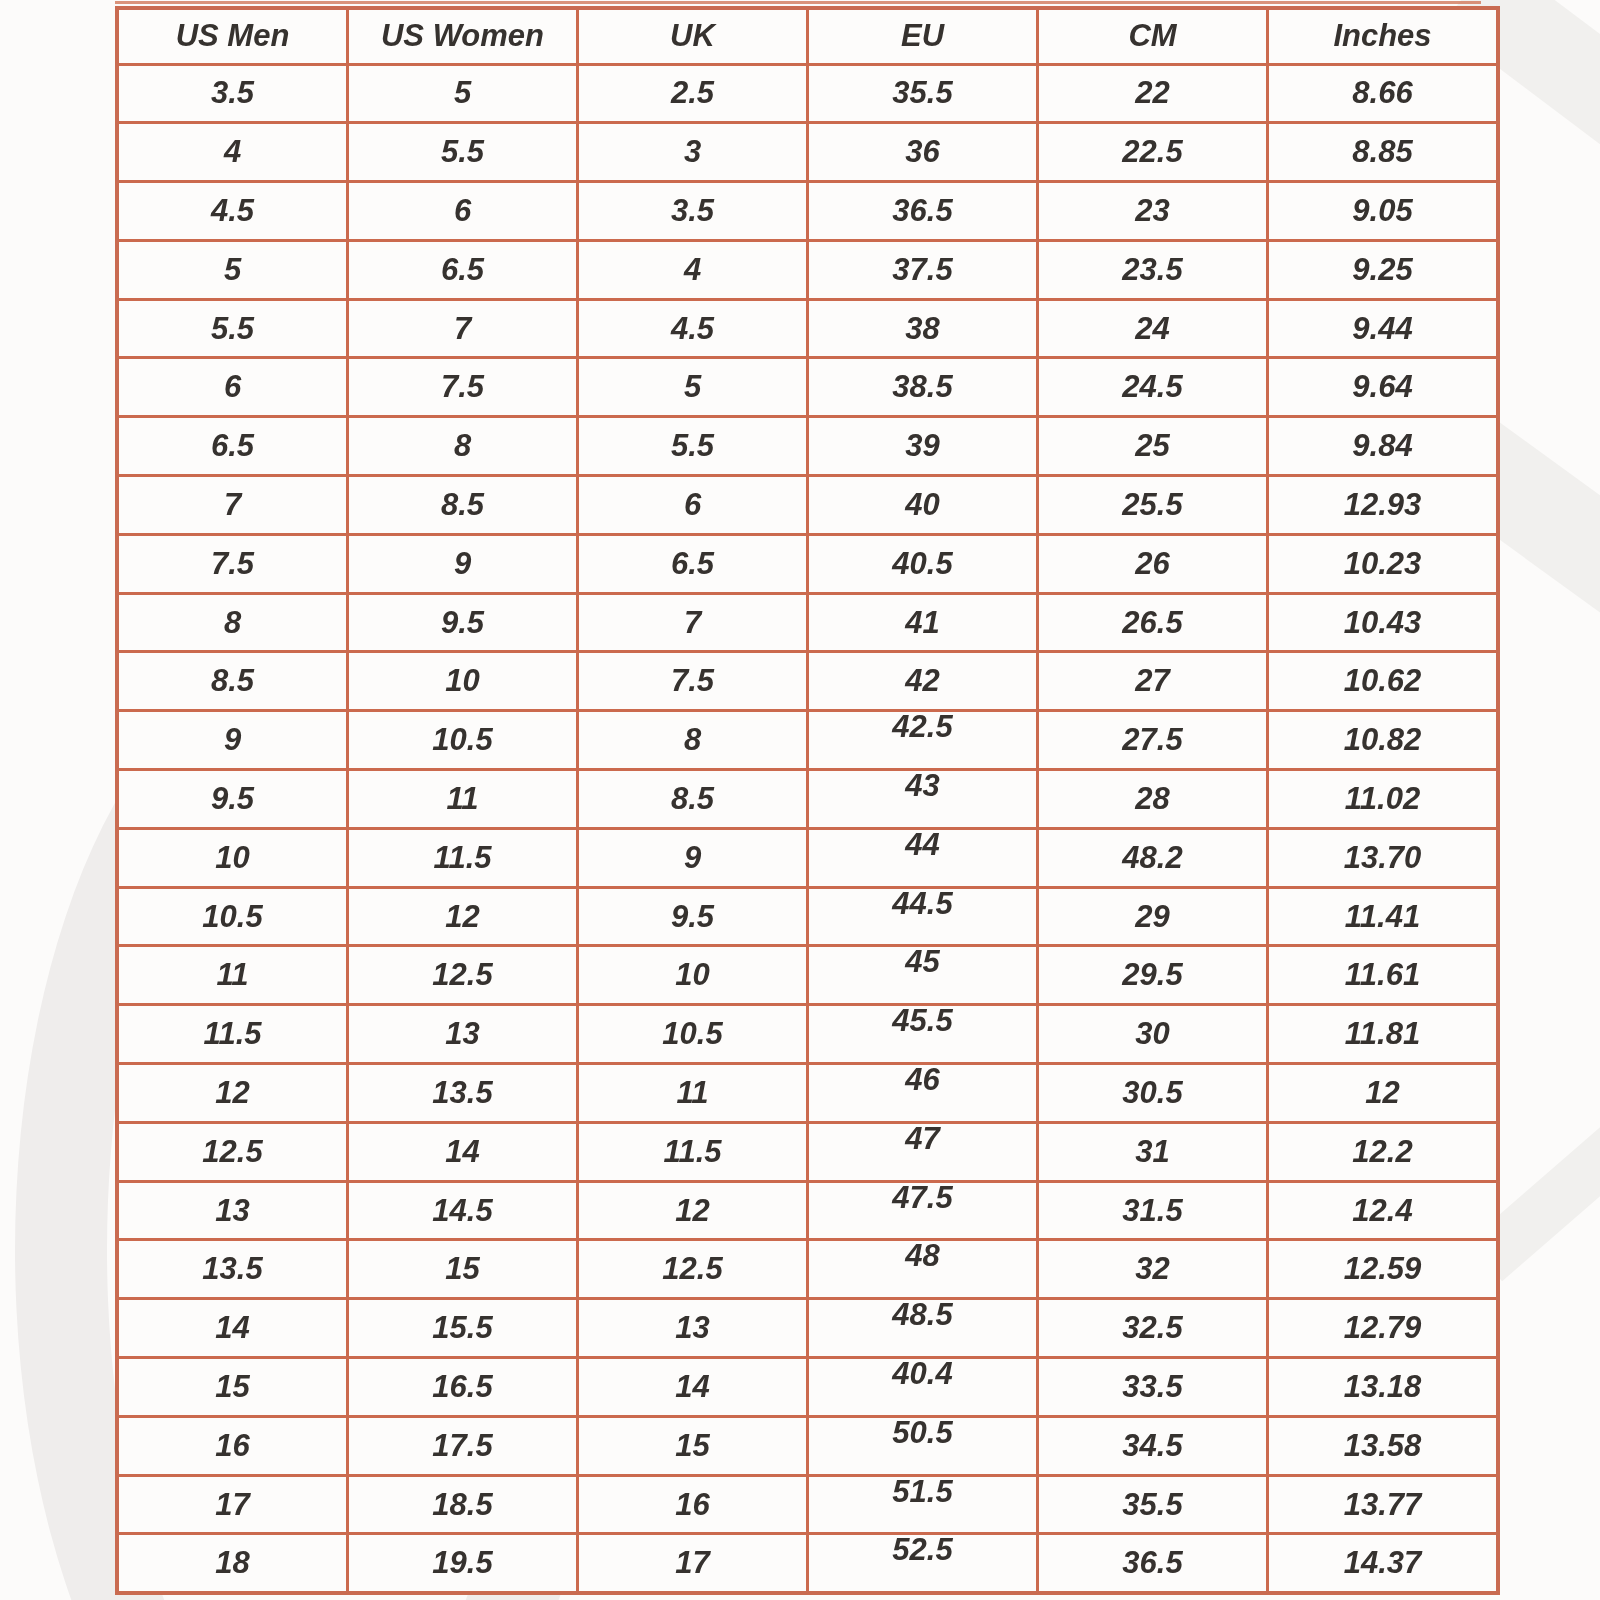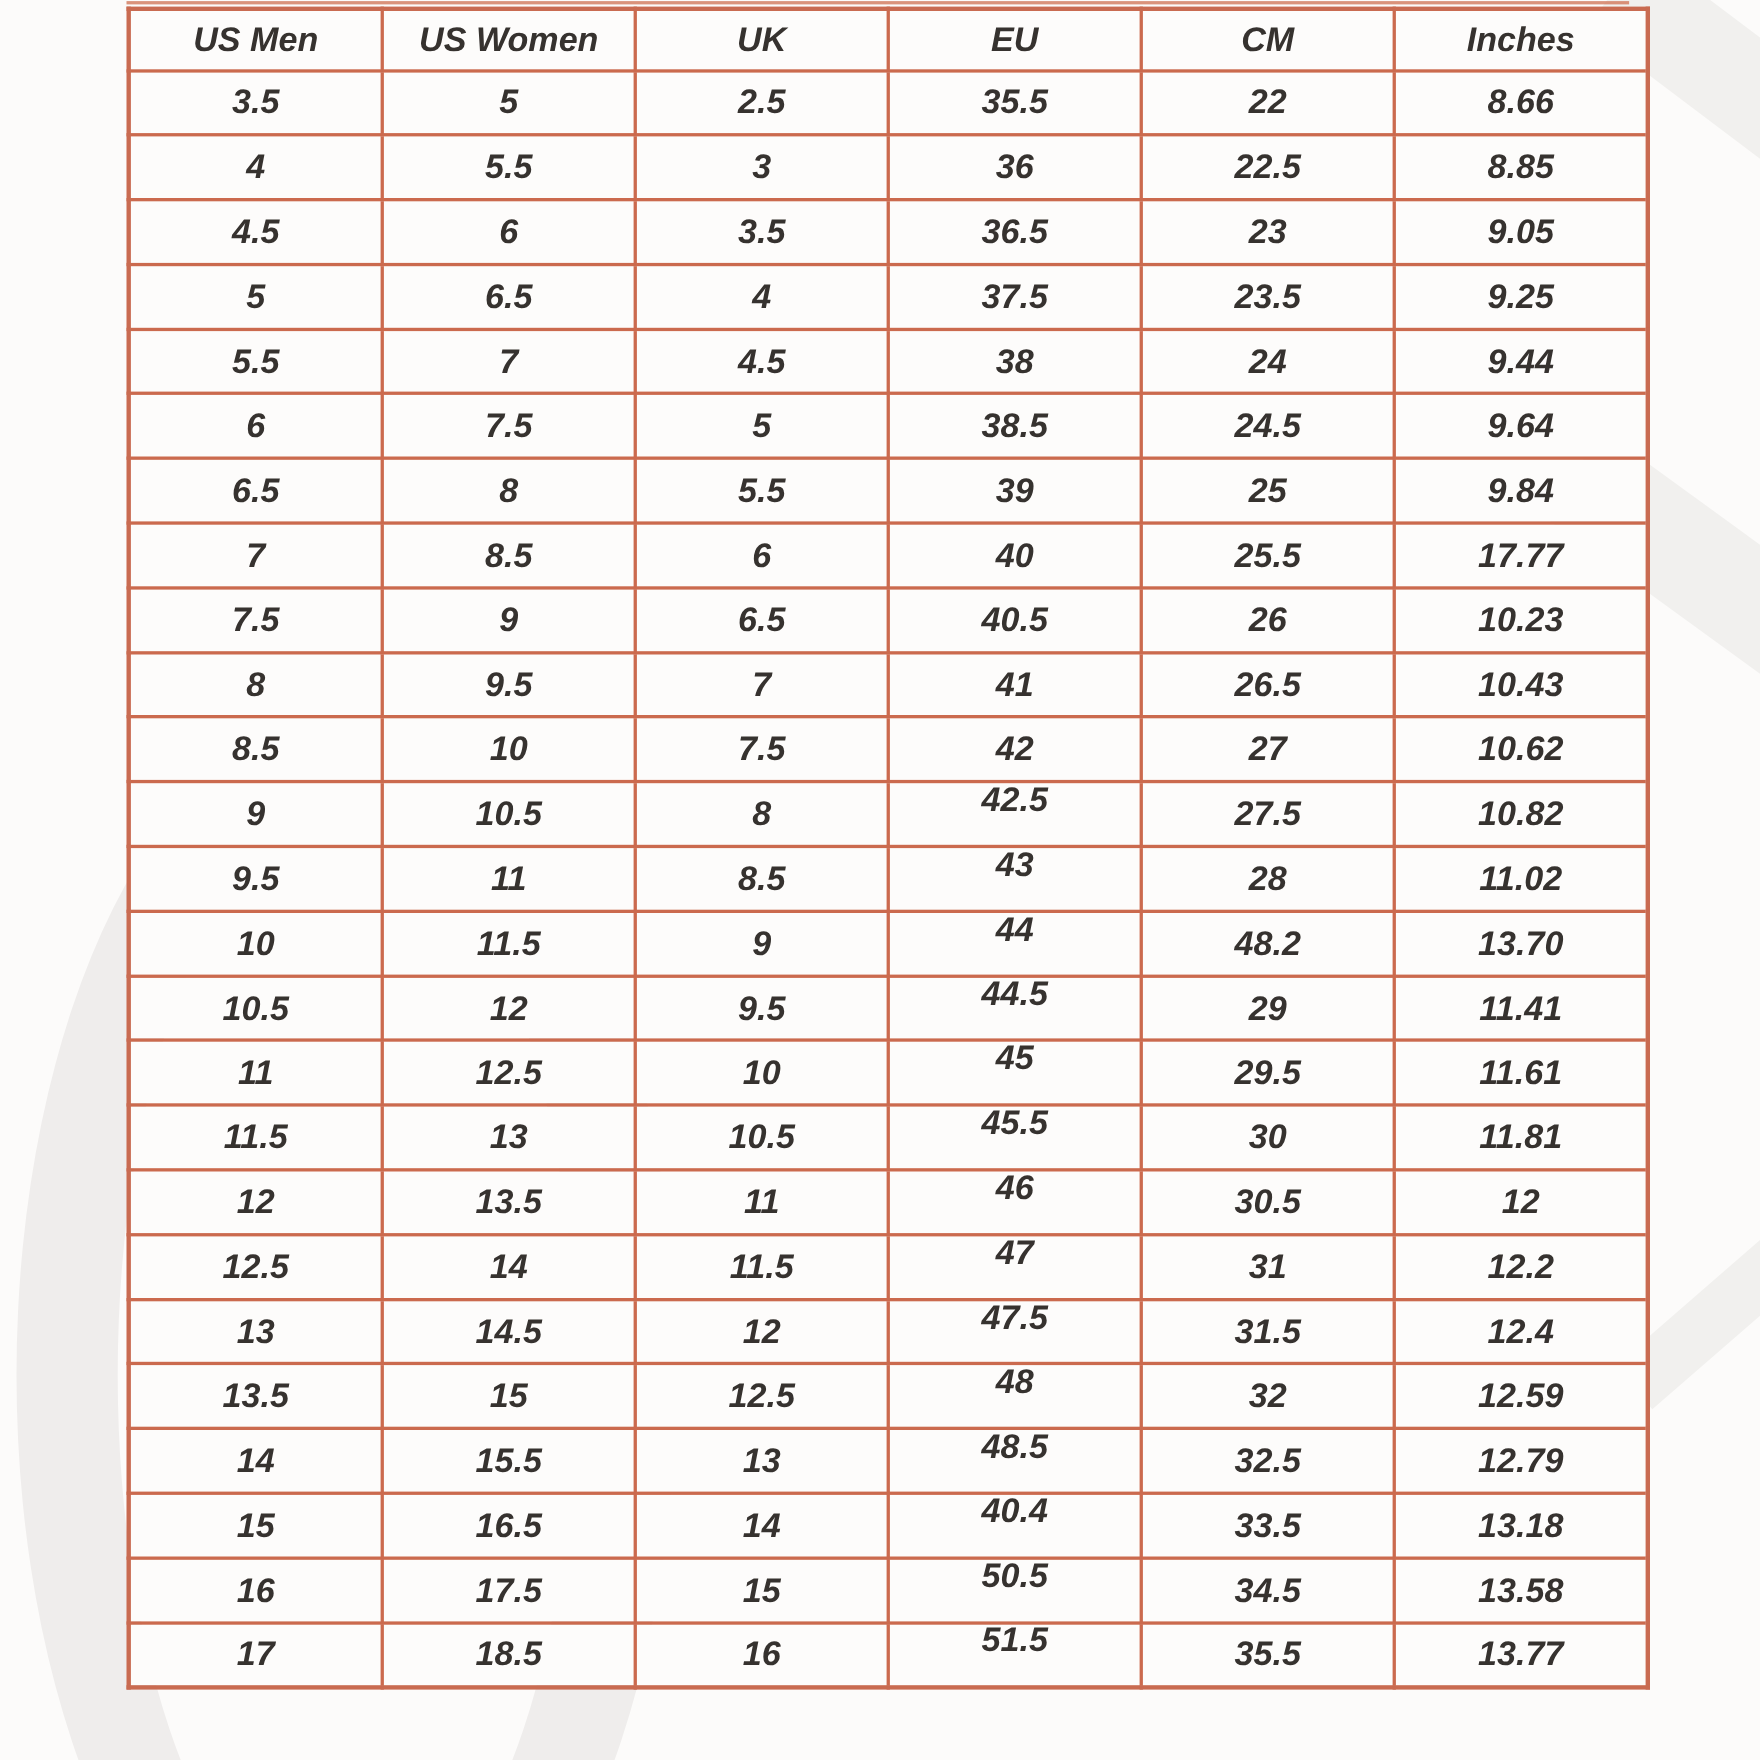--- a/index.html
+++ b/index.html
@@ -191,21 +191,21 @@
           <td><span>39</span></td>
           <td><span>25</span></td>
           <td><span>9.84</span></td>
         </tr>
         <tr>
           <td><span>7</span></td>
           <td><span>8.5</span></td>
           <td><span>6</span></td>
           <td><span>40</span></td>
           <td><span>25.5</span></td>
-          <td><span>17.77</span></td>
+          <td><span>12.93</span></td>
         </tr>
         <tr>
           <td><span>7.5</span></td>
           <td><span>9</span></td>
           <td><span>6.5</span></td>
           <td><span>40.5</span></td>
           <td><span>26</span></td>
           <td><span>10.23</span></td>
         </tr>
         <tr>
@@ -329,15 +329,23 @@
           <td><span>13.58</span></td>
         </tr>
         <tr>
           <td><span>17</span></td>
           <td><span>18.5</span></td>
           <td><span>16</span></td>
           <td class="raised"><span>51.5</span></td>
           <td><span>35.5</span></td>
           <td><span>13.77</span></td>
         </tr>
+        <tr>
+          <td><span>18</span></td>
+          <td><span>19.5</span></td>
+          <td><span>17</span></td>
+          <td class="raised"><span>52.5</span></td>
+          <td><span>36.5</span></td>
+          <td><span>14.37</span></td>
+        </tr>
       </tbody>
   </table>
 </div>
 
 </body></html>

